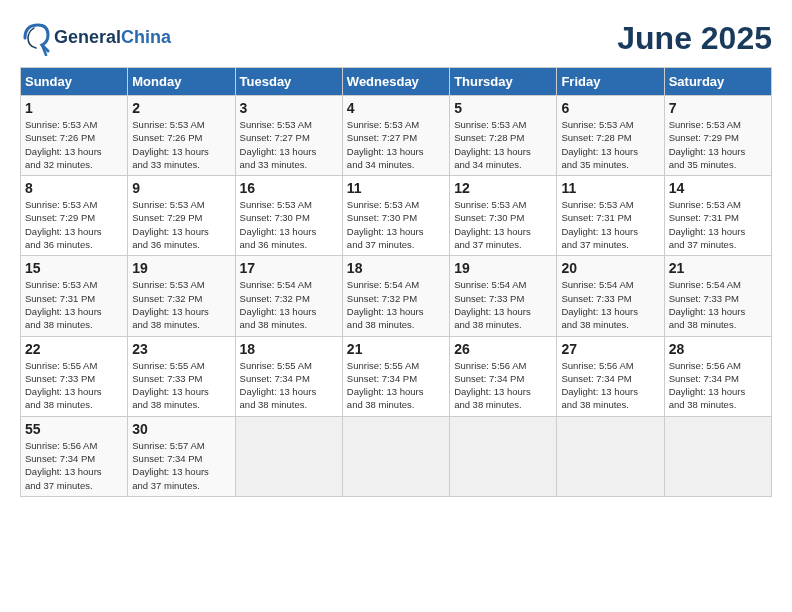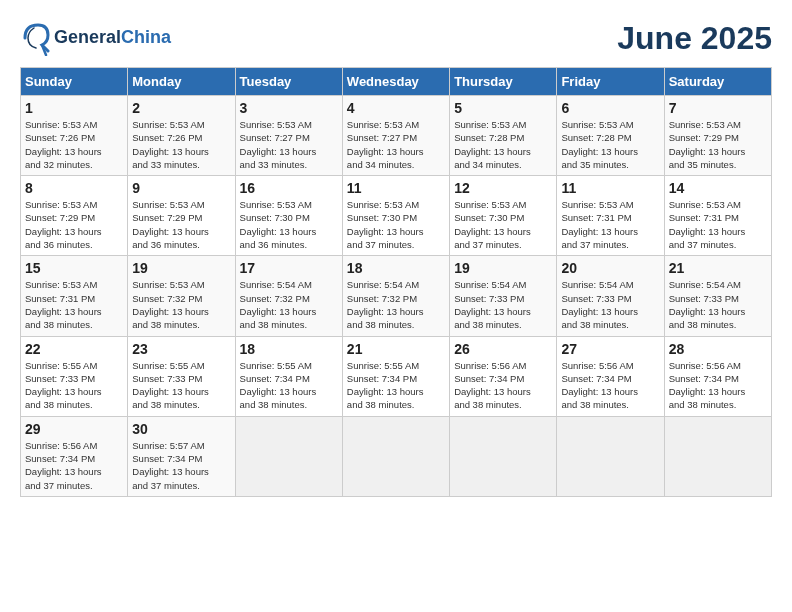--- a/index.html
+++ b/index.html
@@ -319,21 +319,21 @@
         <td>
           <span class="day-num">28</span>
           <div class="day-info" style="white-space: pre-line;">Sunrise: 5:56 AM
 Sunset: 7:34 PM
 Daylight: 13 hours
 and 38 minutes.</div>
         </td>
       </tr>
       <tr>
         <td>
-          <span class="day-num">29</span>
+          <span class="day-num">55</span>
           <div class="day-info" style="white-space: pre-line;">Sunrise: 5:56 AM
 Sunset: 7:34 PM
 Daylight: 13 hours
 and 37 minutes.</div>
         </td>
         <td>
           <span class="day-num">30</span>
           <div class="day-info" style="white-space: pre-line;">Sunrise: 5:57 AM
 Sunset: 7:34 PM
 Daylight: 13 hours

